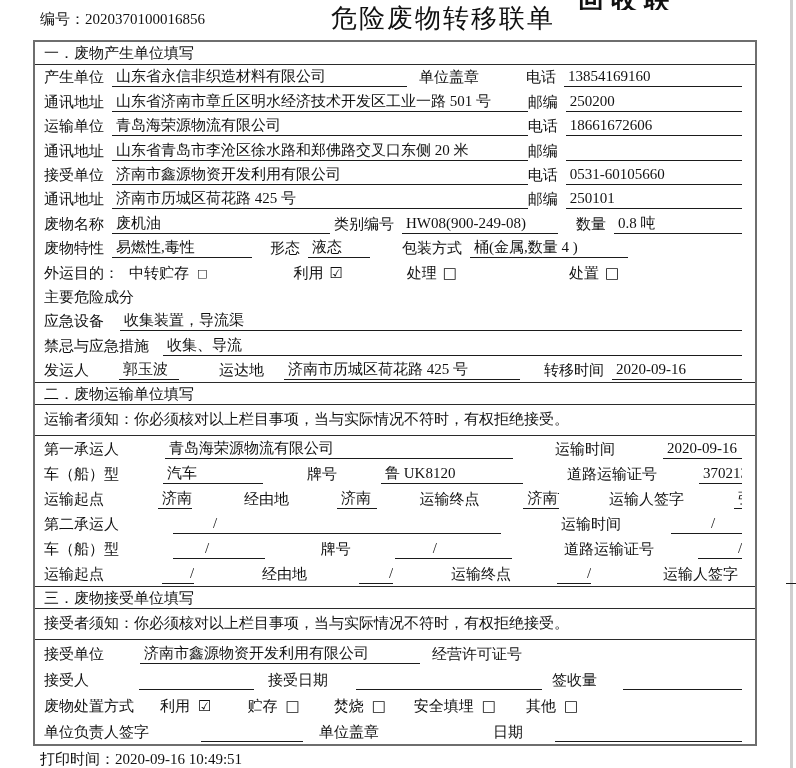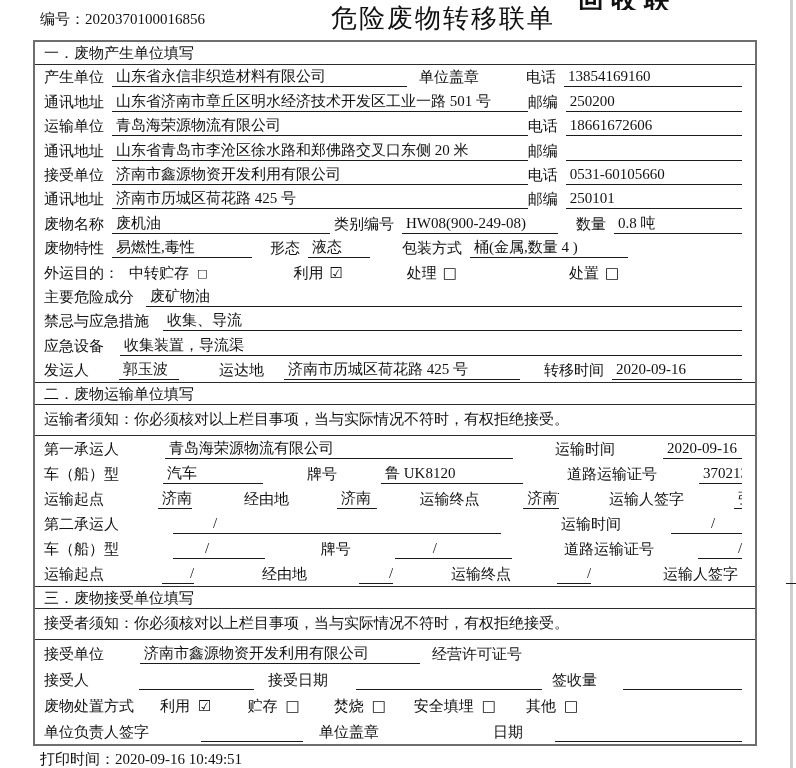--- a/index.html
+++ b/index.html
@@ -119,31 +119,30 @@
       <span class="lbl" style="margin-left:86px">利用</span>
       <span class="cb" style="margin-left:6px">☑</span>
       <span class="lbl" style="margin-left:64px">处理</span>
       <span class="cb" style="margin-left:6px">□</span>
       <span class="lbl" style="margin-left:112px">处置</span>
       <span class="cb" style="margin-left:6px">□</span>
     </div>
 
     <div class="row">
       <span class="lbl">主要危险成分</span>
-      <span class="fld flex1" style="margin-left:12px">废矿物油</span>
+    </div>
+
+    <div class="row">
+      <span class="lbl">应急设备</span>
+      <span class="fld flex1" style="margin-left:16px">收集装置，导流渠</span>
     </div>
 
     <div class="row">
       <span class="lbl">禁忌与应急措施</span>
       <span class="fld flex1" style="margin-left:14px">收集、导流</span>
-    </div>
-
-    <div class="row">
-      <span class="lbl">应急设备</span>
-      <span class="fld flex1" style="margin-left:16px">收集装置，导流渠</span>
     </div>
 
     <div class="row">
       <span class="lbl">发运人</span>
       <span class="fld" style="width:60px;margin-left:30px">郭玉波</span>
       <span class="lbl" style="margin-left:40px">运达地</span>
       <span class="fld" style="width:236px;margin-left:20px">济南市历城区荷花路 425 号</span>
       <span class="lbl" style="margin-left:24px">转移时间</span>
       <span class="fld flex1" style="margin-left:8px">2020-09-16</span>
     </div>

